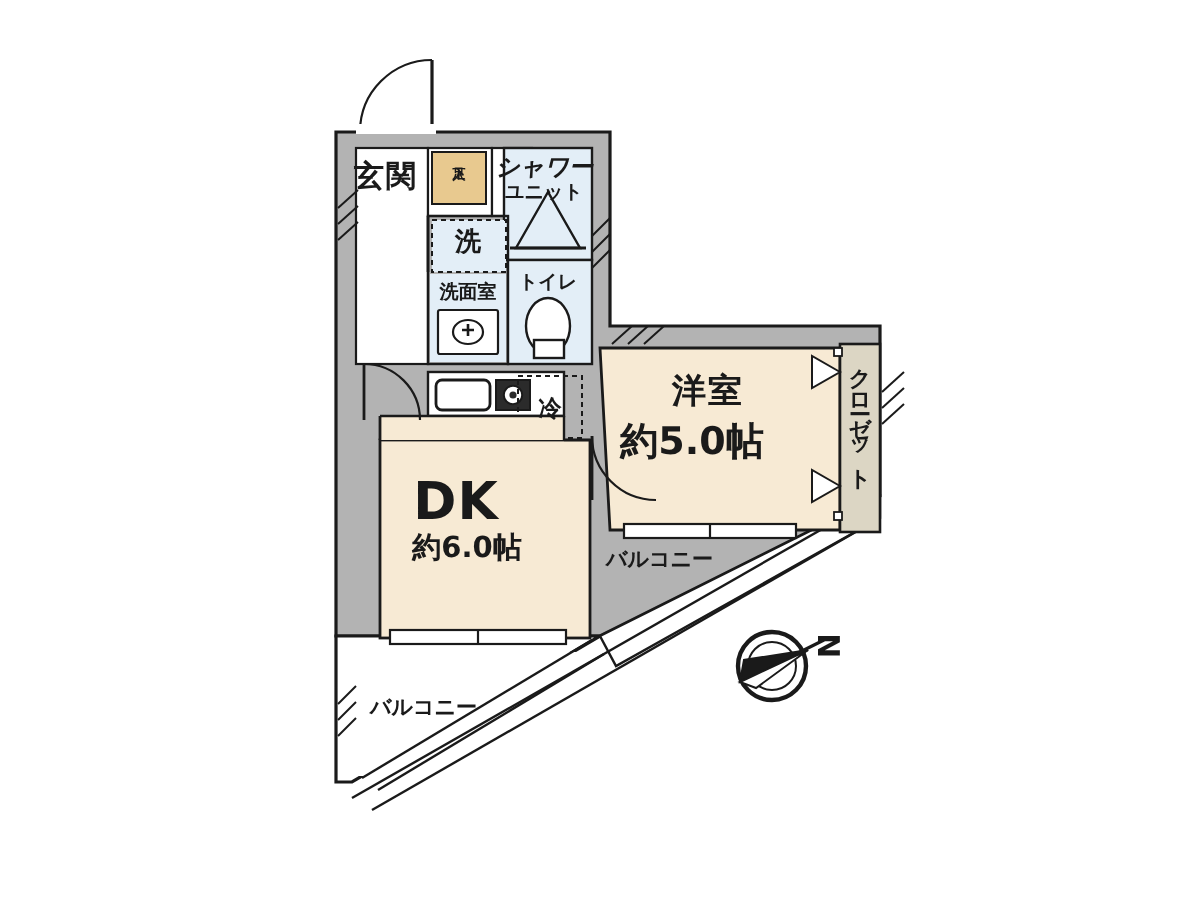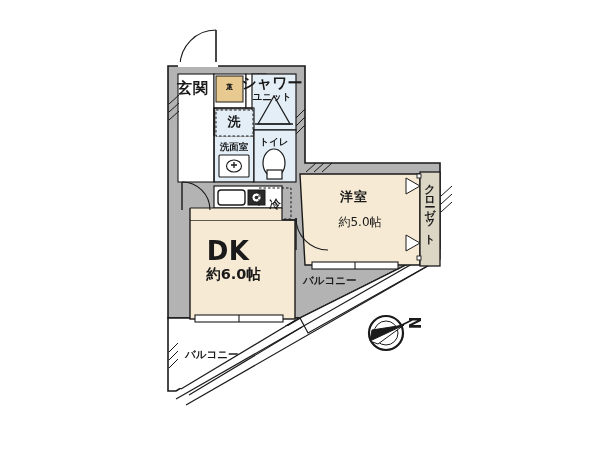--- a/index.html
+++ b/index.html
@@ -193,36 +193,36 @@
     <circle cx="386" cy="333" r="17" fill="#ffffff" stroke="#1a1a1a" stroke-width="2.2"></circle>
     <circle cx="386" cy="333" r="12" fill="none" stroke="#1a1a1a" stroke-width="1"></circle>
     <path d="M404,325 L370,341 L372,330 Z" fill="#1a1a1a" stroke="#1a1a1a" stroke-width="1"></path>
     <path d="M404,325 L370,341 L378,344 Z" fill="#ffffff" stroke="#1a1a1a" stroke-width="1"></path>
     <line x1="398" y1="327" x2="412" y2="320" stroke="#1a1a1a" stroke-width="1.6"></line>
   </g>
 </svg>
 
 <div class="lbl ctr" style="left:193px;top:89px;font-size:15px;font-weight:700;letter-spacing:1px;">玄関</div>
 
-<div class="lbl ctr" style="left:272px;top:84px;font-size:15px;font-weight:700;">シャワー</div>
+<div class="lbl ctr" style="left:272px;top:84px;font-size:12px;font-weight:700;font-style:italic;">シャワー</div>
 <div class="lbl ctr" style="left:272px;top:97px;font-size:9.5px;font-weight:700;text-align:right;">ユニット</div>
 
 <div class="lbl ctr" style="left:234px;top:122px;font-size:13px;font-weight:700;">洗</div>
 
 <div class="lbl ctr" style="left:234px;top:147px;font-size:9.5px;font-weight:700;">洗面室</div>
 
 <div class="lbl ctr" style="left:274px;top:142px;font-size:9.5px;font-weight:700;">トイレ</div>
 
 <div class="lbl ctr" style="left:275px;top:204px;font-size:11.5px;font-weight:700;">冷</div>
 
 <div class="lbl ctr" style="left:228px;top:252px;font-size:26px;font-weight:700;letter-spacing:0.5px;">DK</div>
 <div class="lbl ctr" style="left:228px;top:275px;font-size:14.5px;font-weight:700;padding-left:11px;">約6.0帖</div>
 
-<div class="lbl ctr" style="left:354px;top:197px;font-size:13px;font-weight:700;letter-spacing:1px;">洋室</div>
-<div class="lbl ctr" style="left:360px;top:222px;font-size:12px;font-weight:400;">約5.0帖</div>
+<div class="lbl ctr" style="left:354px;top:197px;font-size:17px;font-weight:700;letter-spacing:1px;">洋室</div>
+<div class="lbl ctr" style="left:346px;top:222px;font-size:19px;font-weight:700;">約5.0帖</div>
 
 <div class="lbl vert" style="left:424px;top:176px;font-size:11px;font-weight:700;">クローゼット</div>
 
 <div class="lbl vert" style="left:226px;top:78px;font-size:6.5px;font-weight:700;color:#1a1a1a;">下足入</div>
 
 <div class="lbl" style="left:185px;top:349px;font-size:10.5px;font-weight:700;">バルコニー</div>
 
 <div class="lbl" style="left:303px;top:275px;font-size:10.5px;font-weight:700;">バルコニー</div>
 
 <div class="lbl" style="left:407px;top:315px;font-size:15px;font-weight:700;transform:rotate(90deg);transform-origin:center;">N</div>

